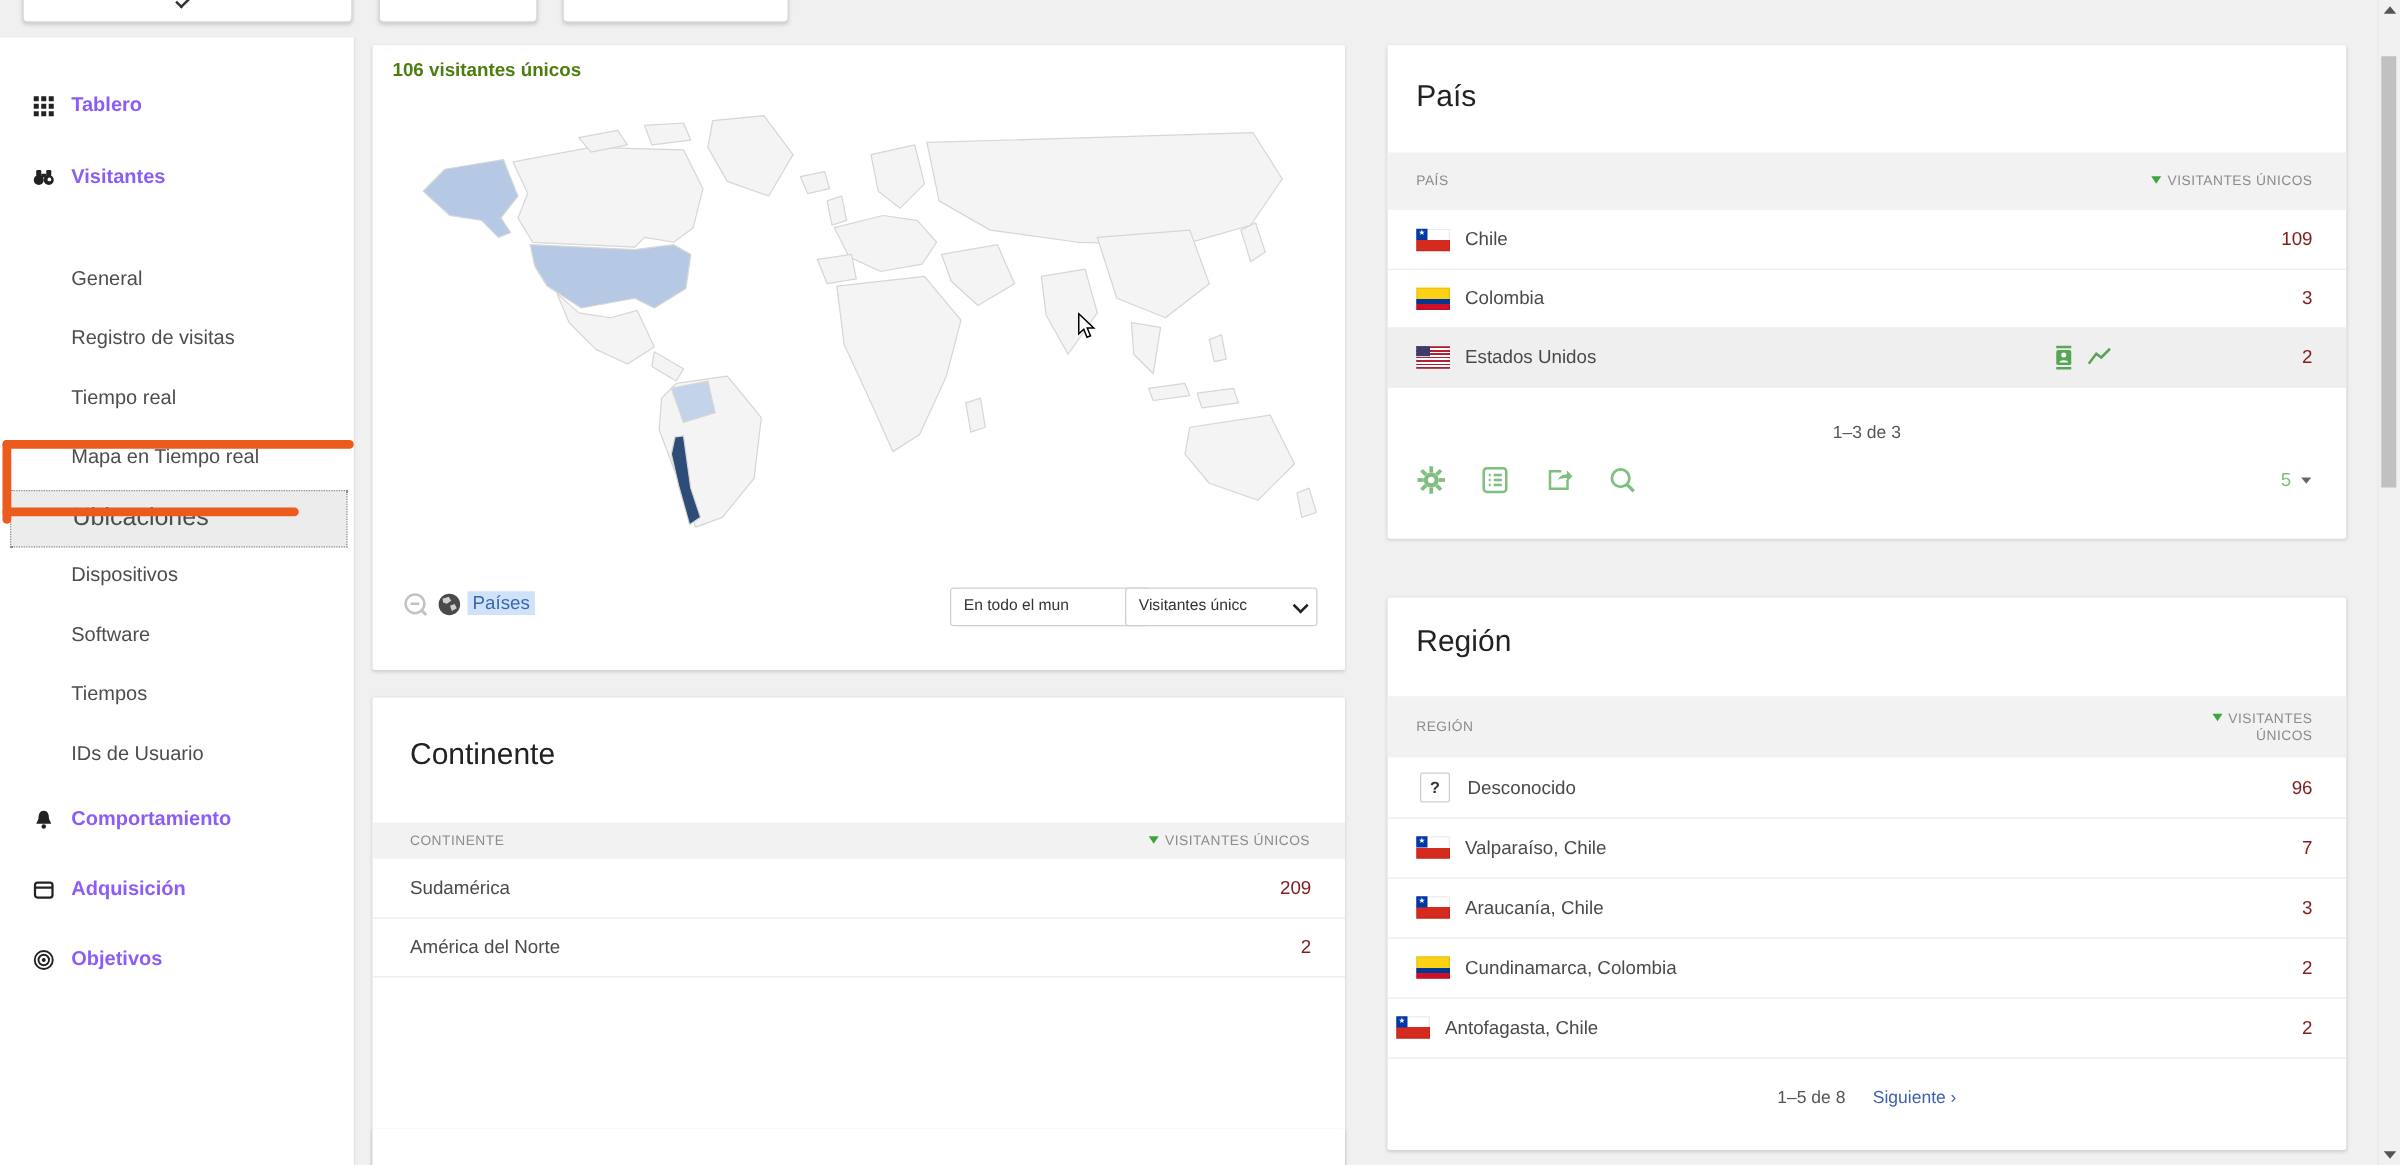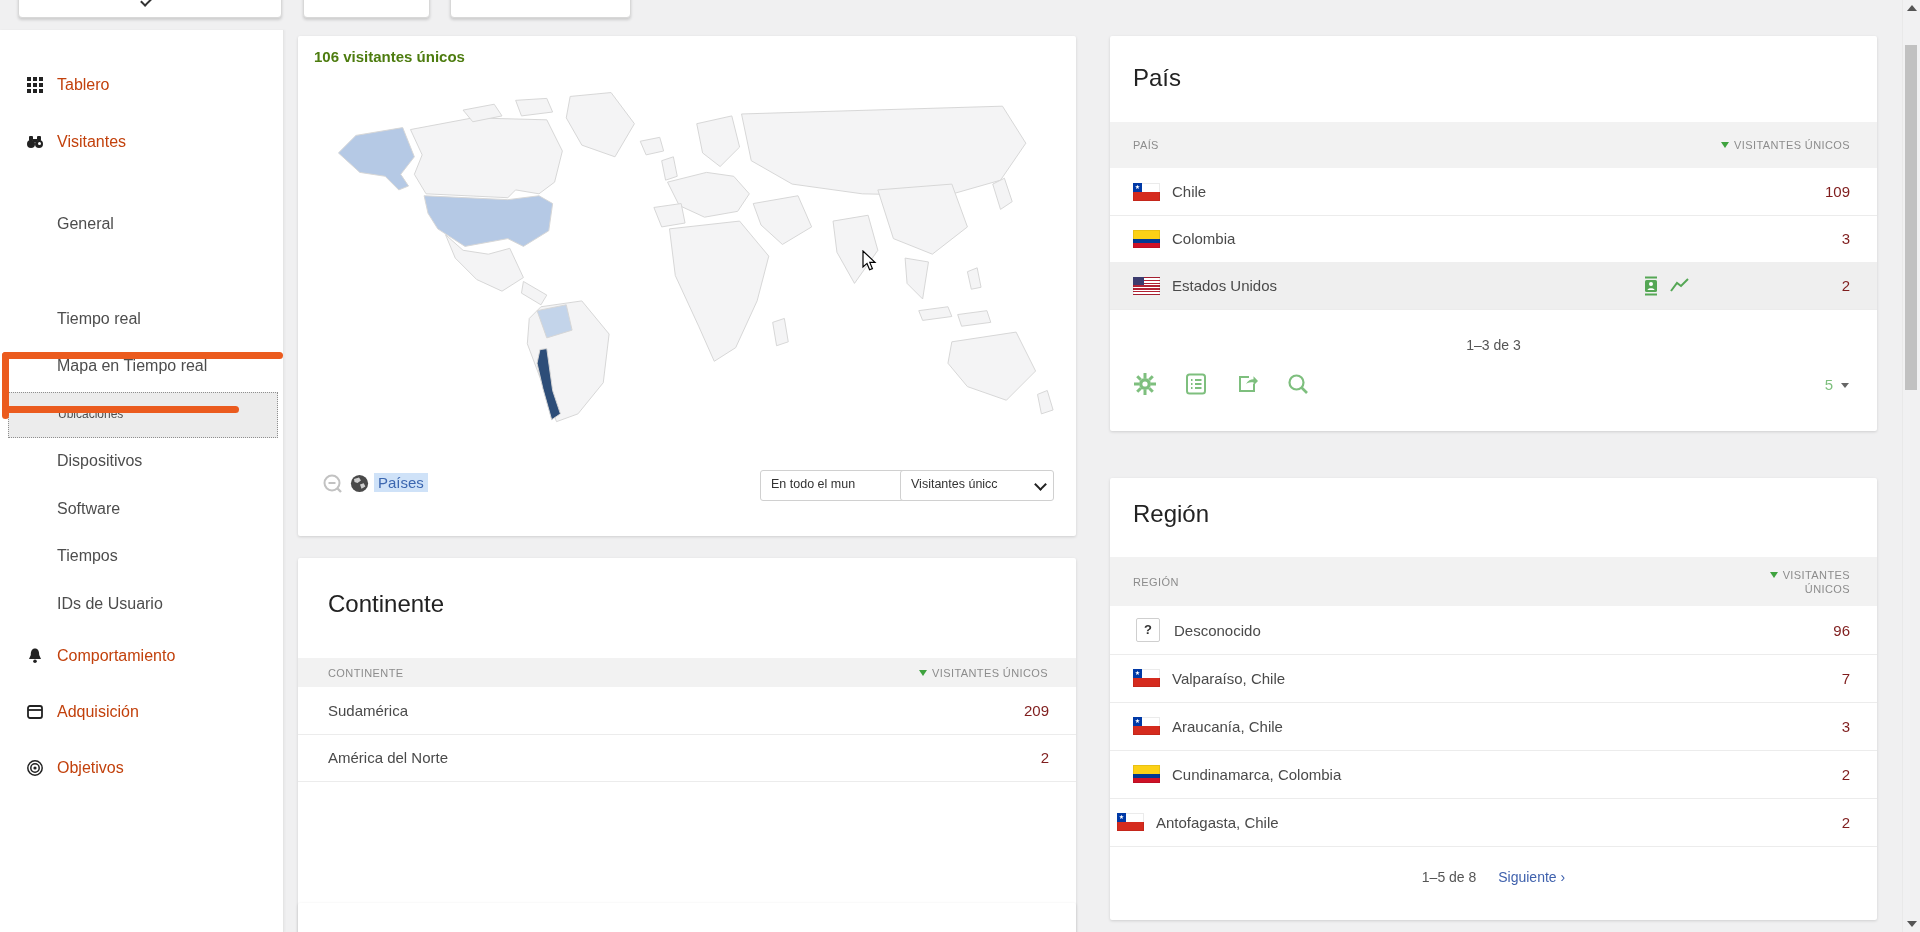--- a/index.html
+++ b/index.html
@@ -13,25 +13,25 @@
   
   .topbox{position:absolute;top:-16px;height:32px;background:#fff;border:1px solid #d8d8d8;
     border-radius:4px;box-shadow:0 2px 3px rgba(0,0,0,.15)}
   .topbox .mini-glyph{position:absolute;left:122px;top:12px;width:9px;height:5px;
     border-left:2px solid #333;border-bottom:2px solid #333;transform:rotate(-45deg)}
   
   .sidebar{position:absolute;left:0;top:30px;width:283px;height:902px;background:#fff;
     border-right:1px solid #e5e5e5;box-shadow:1px 0 2px rgba(0,0,0,.04)}
   .side-item{position:absolute;left:0;width:283px;height:32px;line-height:32px;cursor:pointer}
   .side-item .lbl{position:absolute;left:57px;font-size:16px;color:#4d4d4d;white-space:nowrap}
-  .side-item.hdr .lbl{font-weight:normal;color:#c2410c}
+  .side-item.hdr .lbl{font-weight:bold;color:#8b5cf6}
   .side-item .ic{position:absolute;left:26px;top:7px;width:18px;height:18px}
   .sel-box{position:absolute;left:8px;top:362px;width:268px;height:44px;background:#ececec;
     border:1px dotted #8f8f8f}
-  .sel-box .lbl{position:absolute;left:49px;top:0;line-height:42px;font-size:12px;color:#4d4d4d}
+  .sel-box .lbl{position:absolute;left:49px;top:0;line-height:42px;font-size:20px;color:#4d4d4d}
   .orange{position:absolute;background:#eb5b1e;border-radius:4px;z-index:5}
   
   .card{position:absolute;background:#fff;box-shadow:0 1px 3px rgba(0,0,0,.14);border-radius:2px}
   .widget-title{font-size:24px;color:#222;font-weight:400}
   .thead{position:absolute;left:0;right:0;background:#f2f2f2;color:#8c8c8c;font-size:11px;
     letter-spacing:.4px;display:flex;align-items:center;justify-content:space-between;text-transform:uppercase}
   .sort-tri{display:inline-block;width:0;height:0;border-left:4px solid transparent;
     border-right:4px solid transparent;border-top:6px solid #3fa33f;margin-right:5px;vertical-align:1px}
   .trow{position:absolute;left:0;right:0;height:47px;border-bottom:1px solid #ececec;
     display:flex;align-items:center;font-size:15px;color:#4a4a4a;cursor:pointer}
@@ -107,20 +107,23 @@
           <circle cx="13" cy="11" r="4"></circle>
           <rect x="7" y="6" width="4" height="3"></rect>
         </g>
       <circle cx="13.5" cy="10.5" r="1.5" fill="#fff"></circle>
     </svg>
     <span class="lbl">Visitantes</span>
   </div>
 
   <div class="side-item" style="top:178px">
     <span class="lbl">General</span>
+  </div>
+  <div class="side-item" style="top:225px">
+    <span class="lbl">Registro de visitas</span>
   </div>
   <div class="side-item" style="top:273px">
     <span class="lbl">Tiempo real</span>
   </div>
   <div class="side-item" style="top:320px">
     <span class="lbl">Mapa en Tiempo real</span>
   </div>
 
   <div class="sel-box">
     <span class="lbl">Ubicaciones</span>

